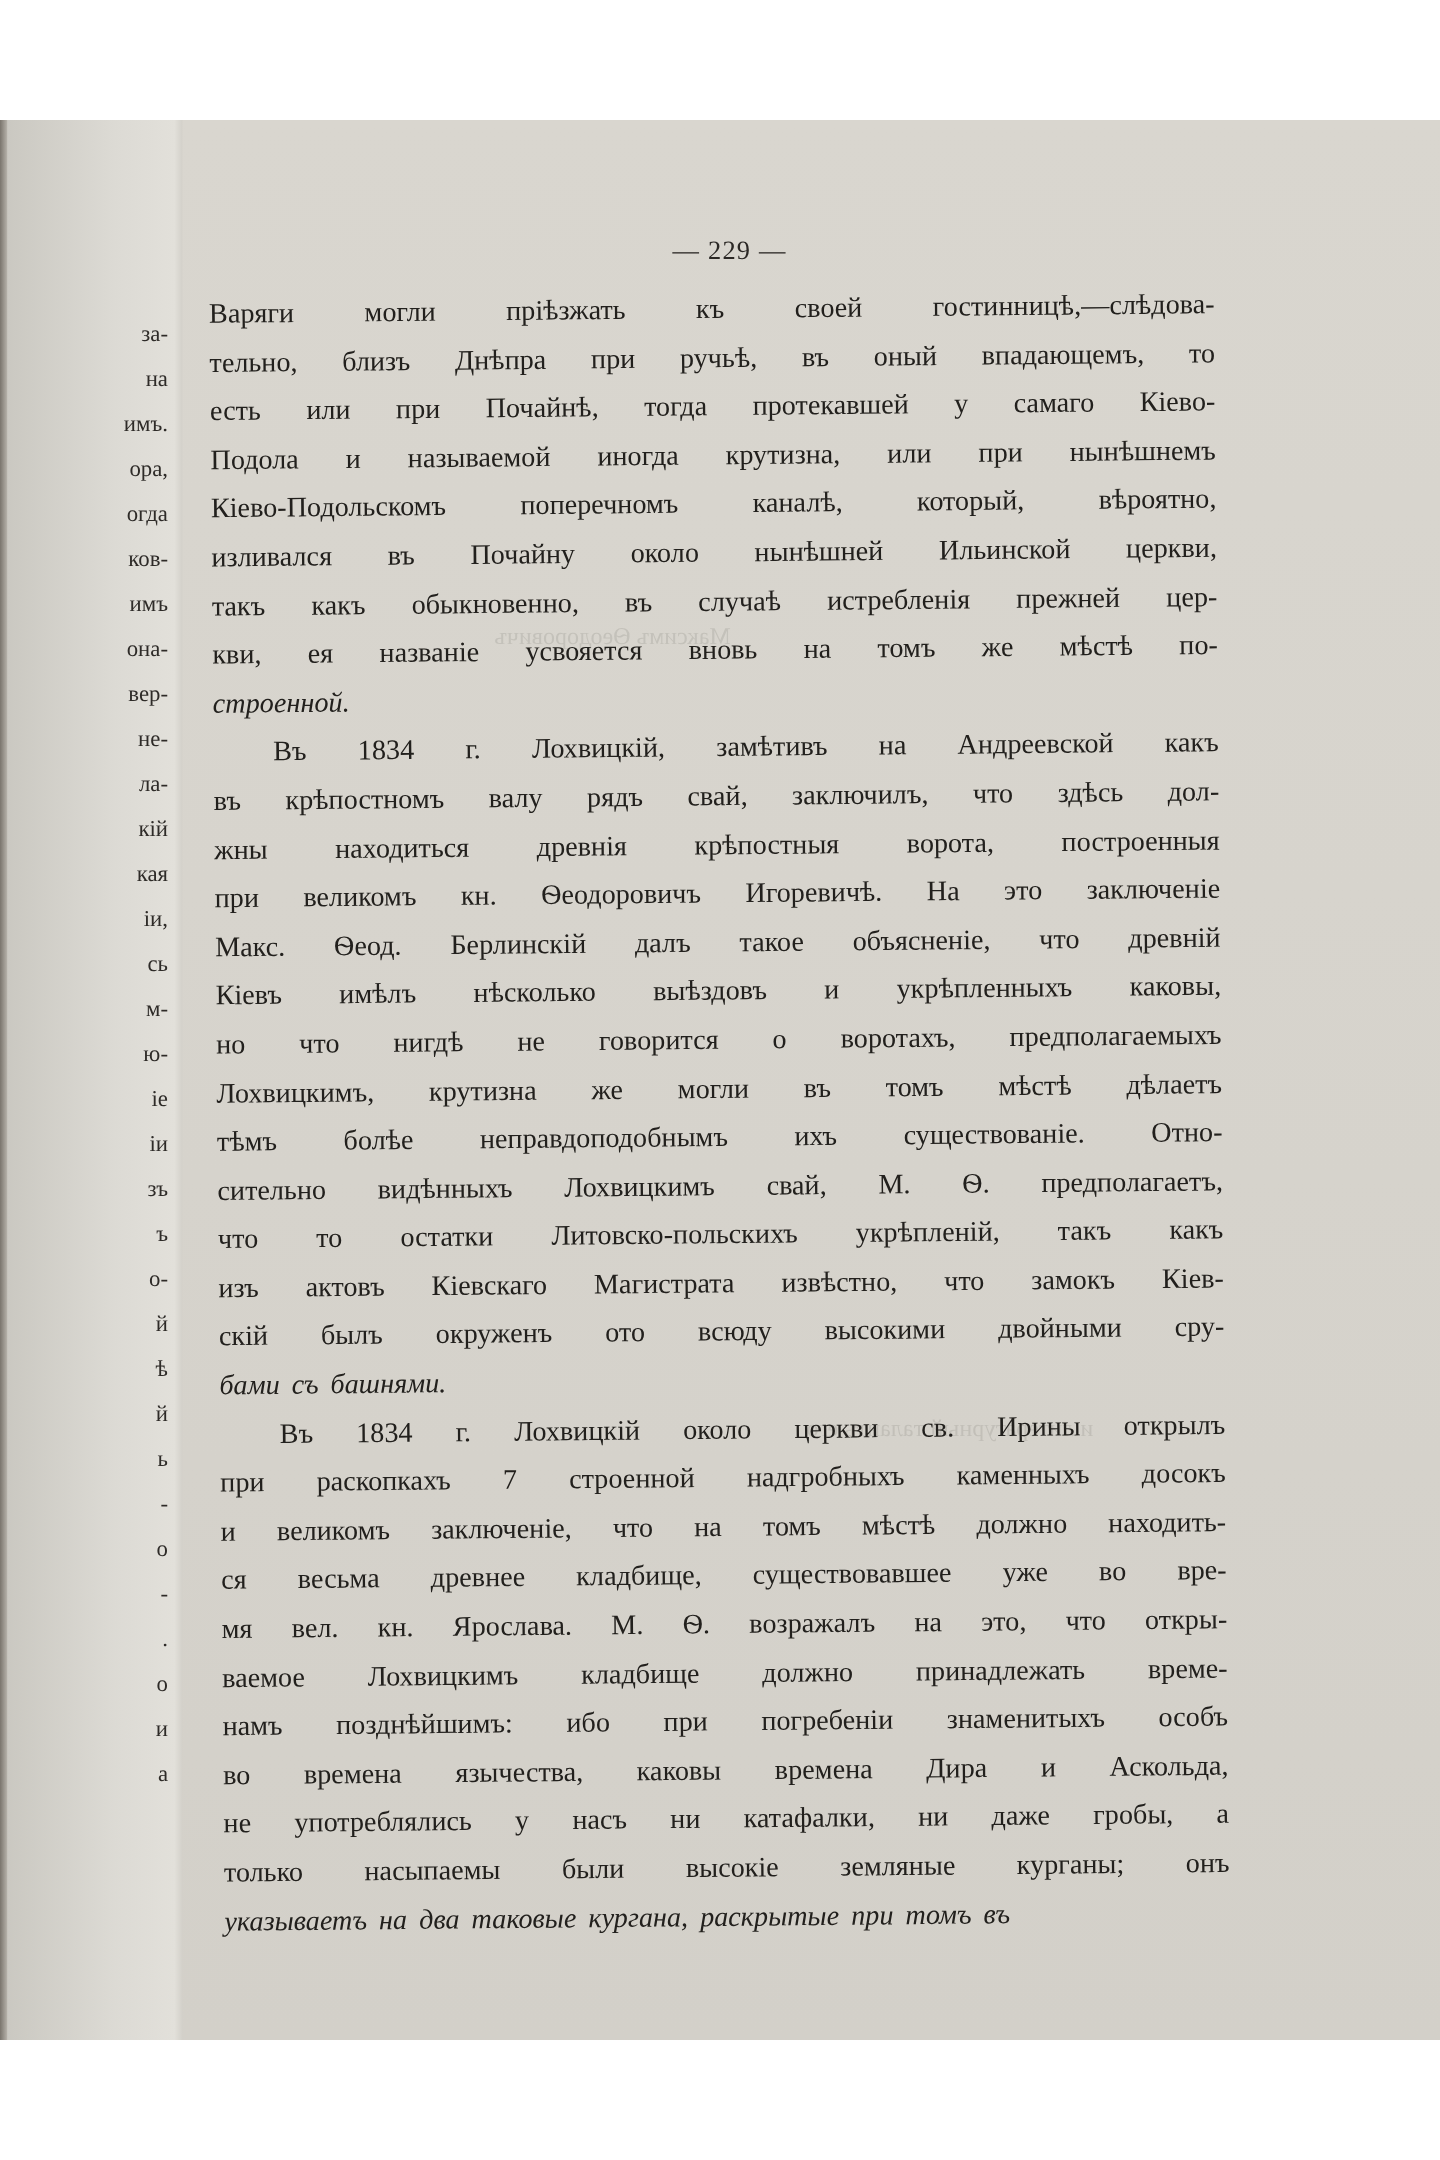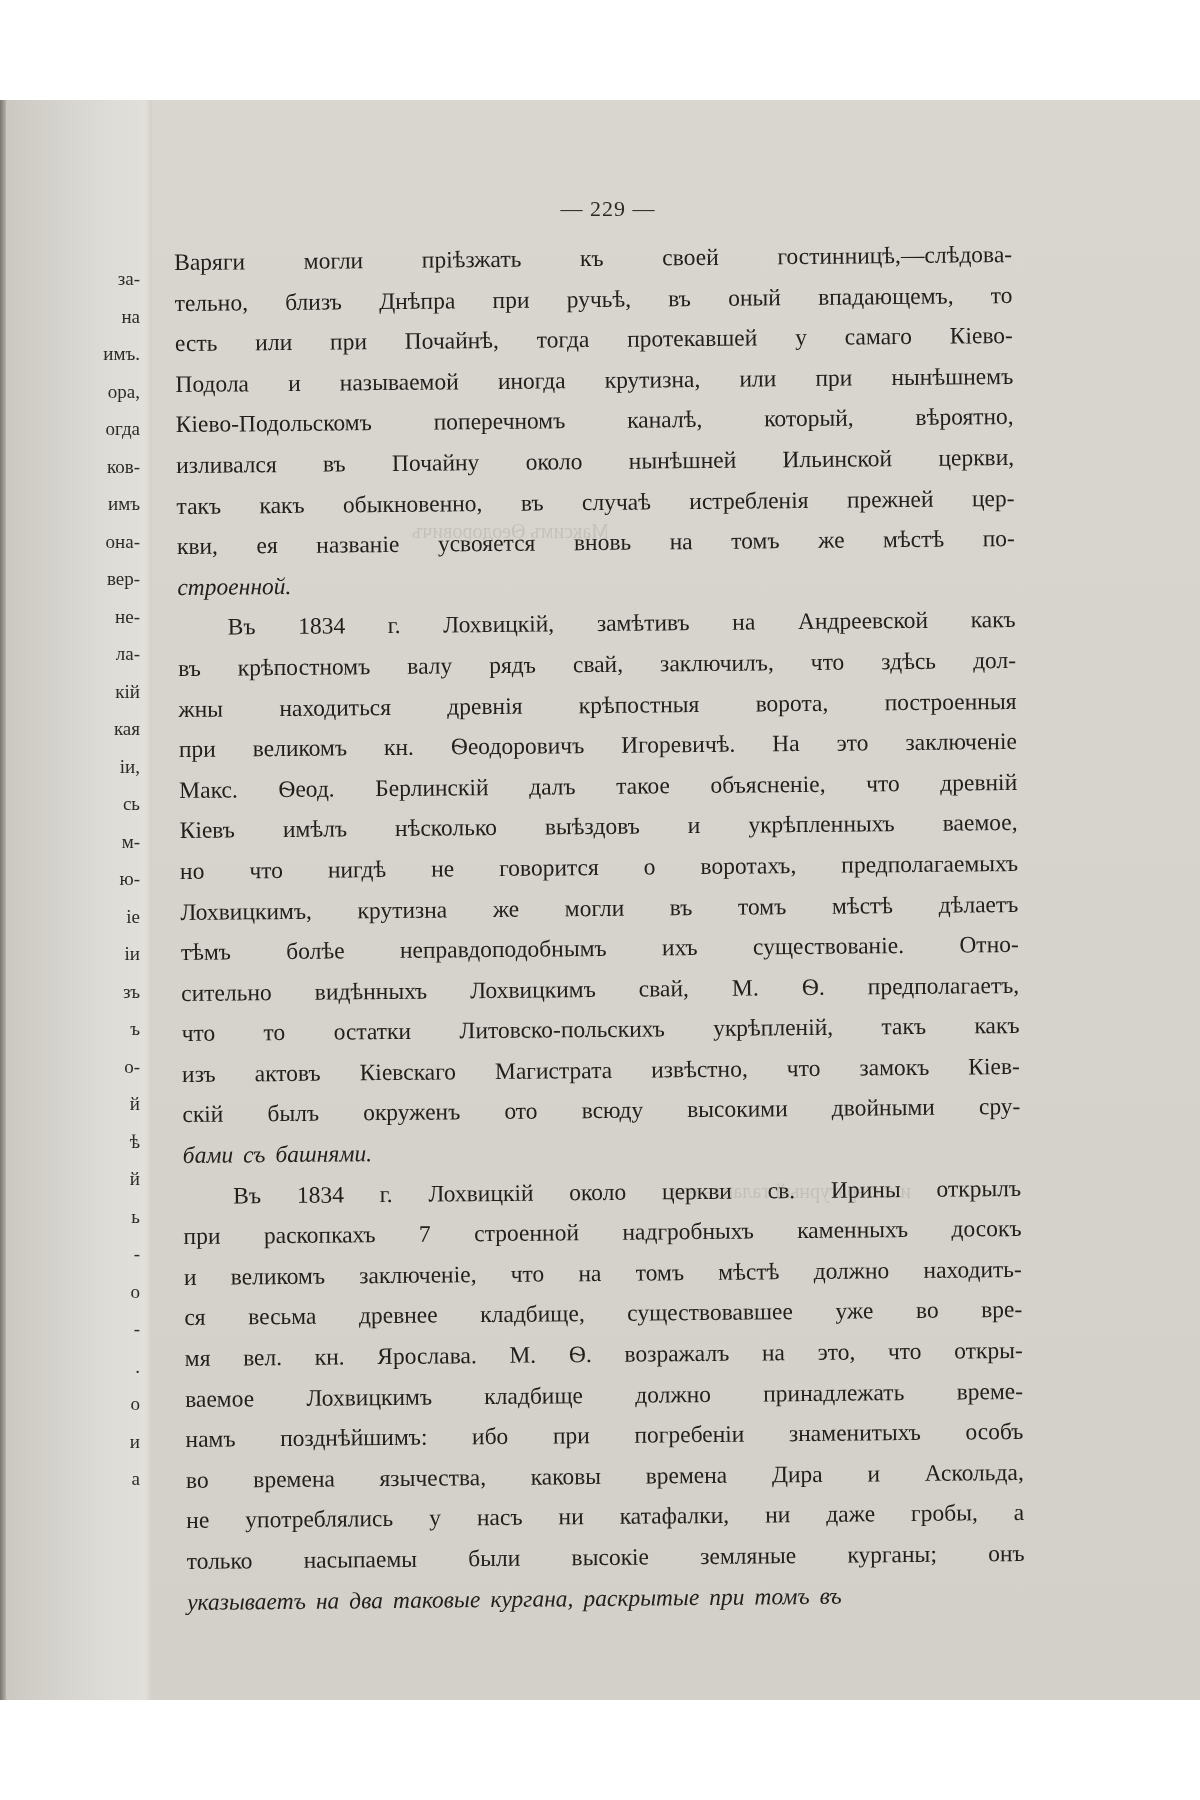--- a/index.html
+++ b/index.html
@@ -235,21 +235,21 @@
             <span>что</span>
             <span>древній</span>
           </div>
           <div class="line">
             <span>Кіевъ</span>
             <span>имѣлъ</span>
             <span>нѣсколько</span>
             <span>выѣздовъ</span>
             <span>и</span>
             <span>укрѣпленныхъ</span>
-            <span>ваемое,</span>
+            <span>каковы,</span>
           </div>
           <div class="line">
             <span>но</span>
             <span>что</span>
             <span>нигдѣ</span>
             <span>не</span>
             <span>говорится</span>
             <span>о</span>
             <span>воротахъ,</span>
             <span>предполагаемыхъ</span>

